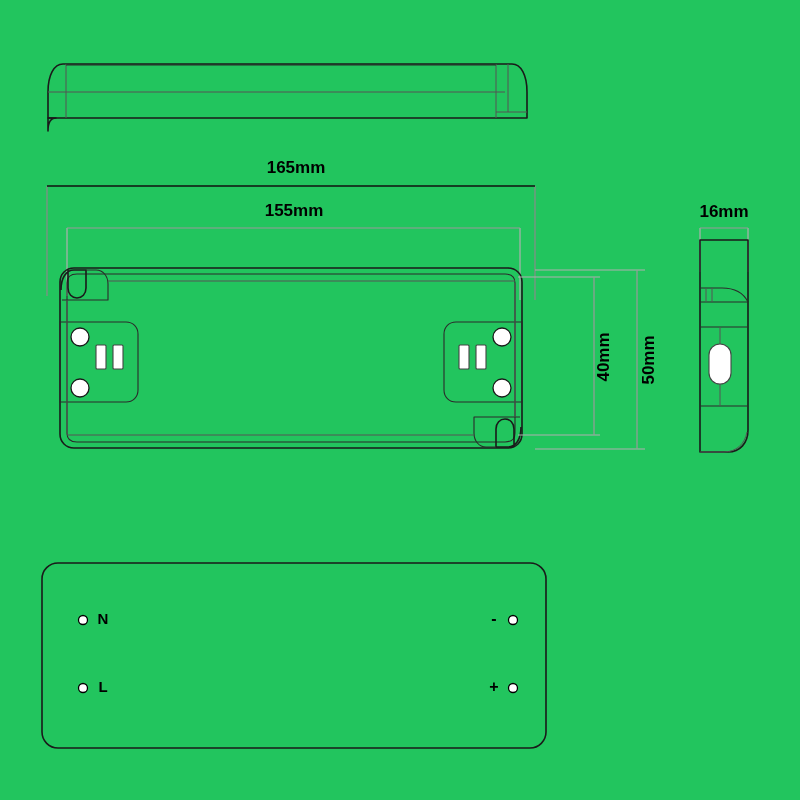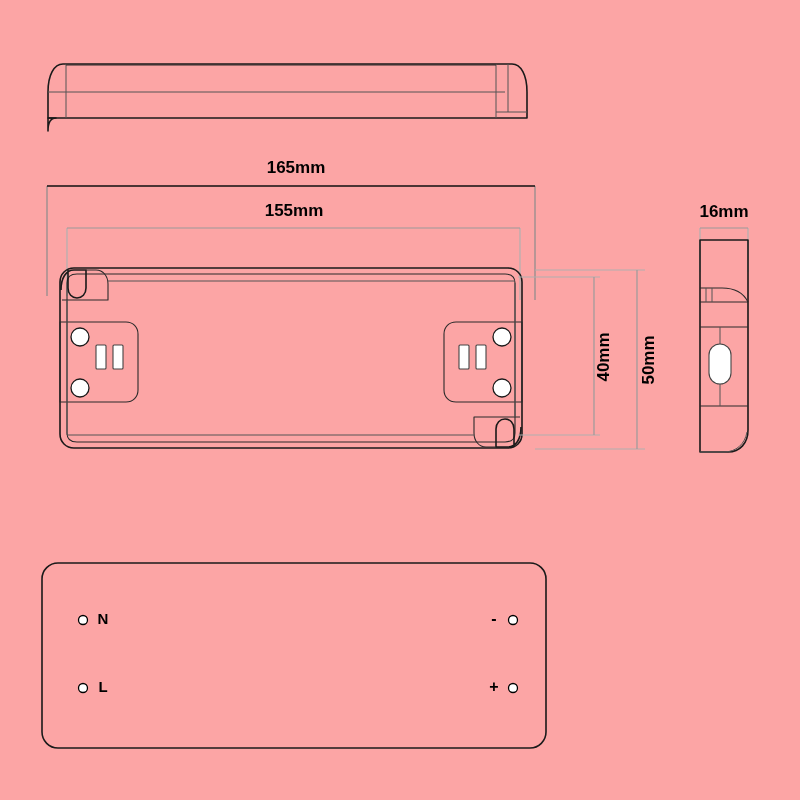--- a/index.html
+++ b/index.html
@@ -10,21 +10,21 @@
   body {
     width: 800px;
     height: 800px;
     font-family: "Liberation Sans", sans-serif;
     overflow: hidden;
   }
   #drawing-root {
     position: relative;
     width: 800px;
     height: 800px;
-    background: #fca5a5;
+    background: #22c55e;
   }
   svg#tech-drawing {
     display: block;
     width: 800px;
     height: 800px;
   }
   .outline {
     fill: none;
     stroke: #1a1a1a;
     stroke-width: 1.6;

